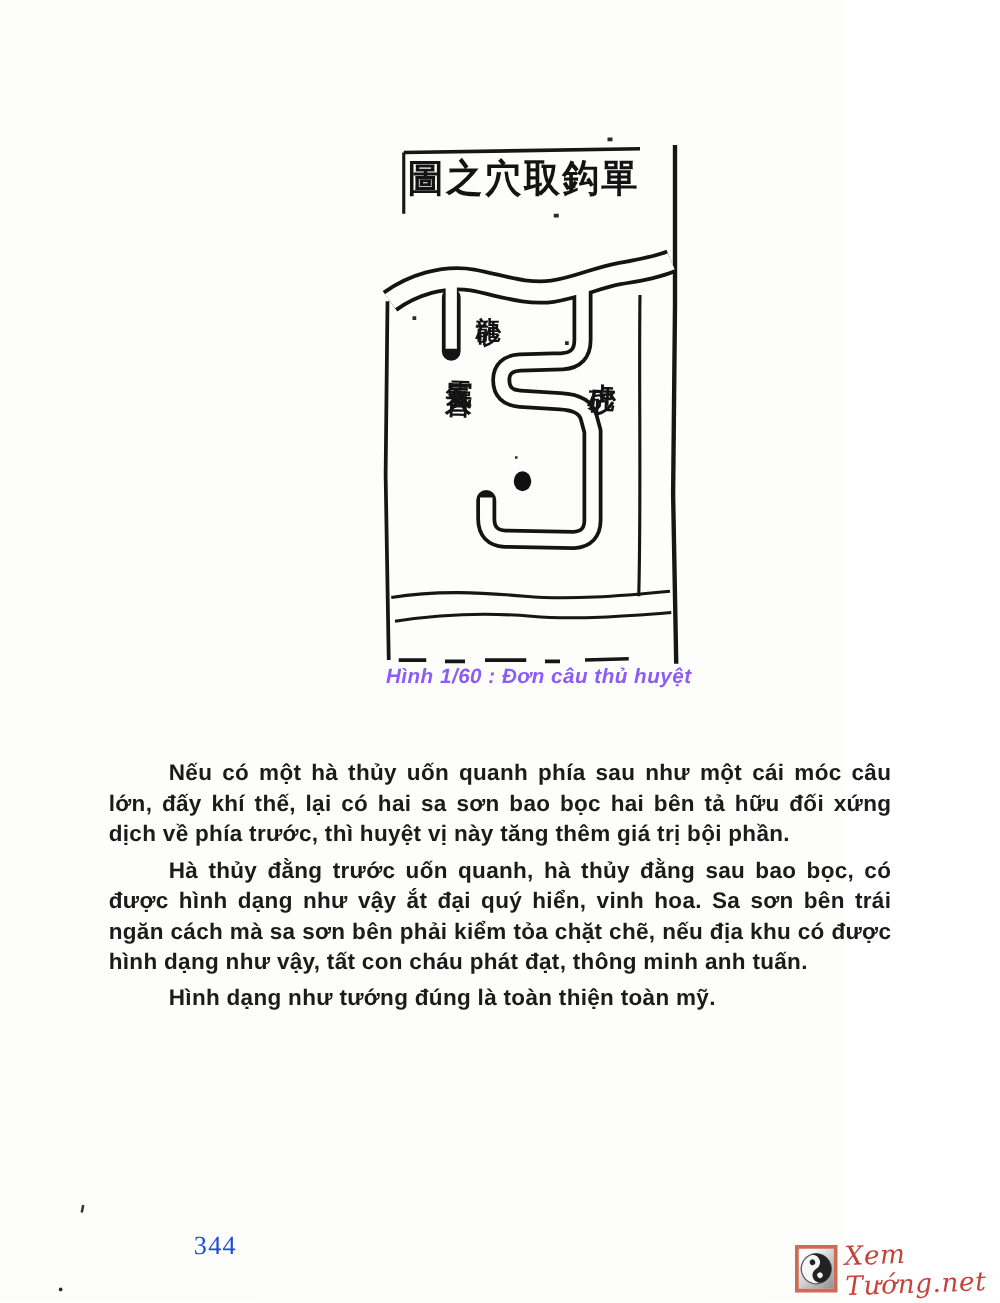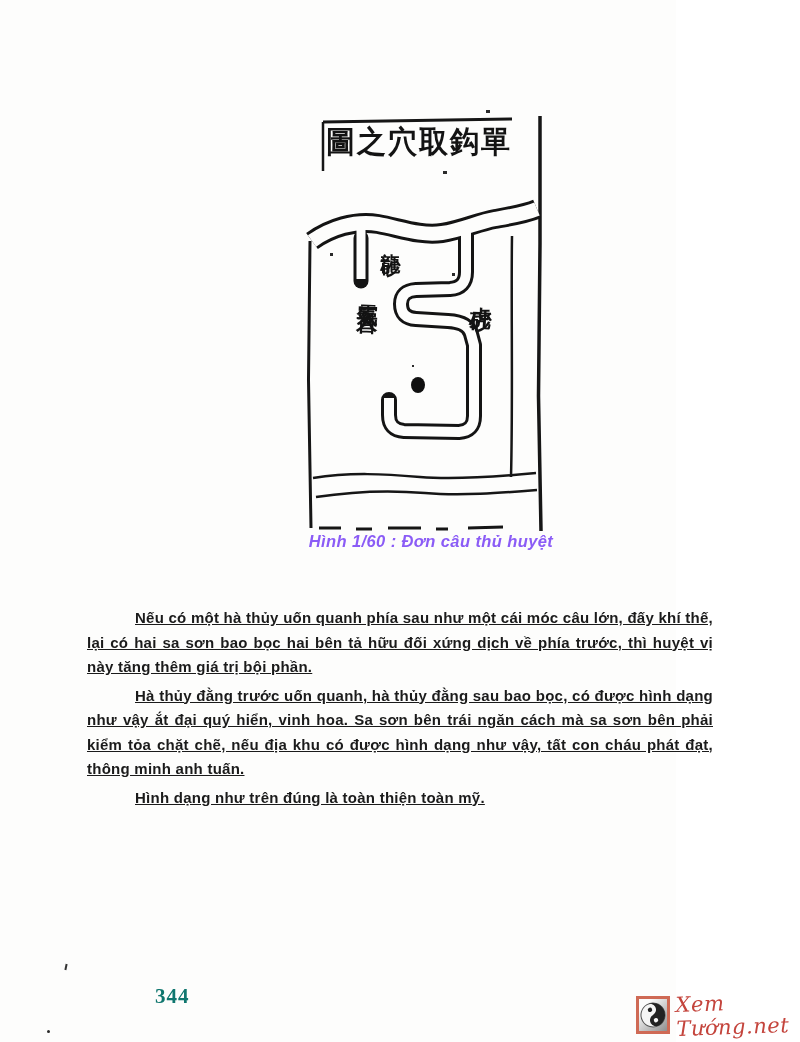--- a/index.html
+++ b/index.html
@@ -17,27 +17,27 @@
   .lbl-dragon{left:381px;top:238px;font-size:20px;}
   .lbl-qi{left:357px;top:287px;font-size:21px;transform:rotate(2deg);}
   .lbl-tiger{left:471px;top:289px;font-size:22px;transform:rotate(3deg);}
 
   .fig-caption{position:absolute;left:256px;top:532px;width:350px;text-align:center;
                font-style:italic;font-weight:bold;font-size:16.5px;letter-spacing:.4px;
                color:#8b5cf6;}
 
   
   .body-text{position:absolute;left:87px;top:606px;width:626px;
-             font-size:15px;line-height:24.5px;font-weight:600;
-             letter-spacing:.25px;color:#1b1b1b;text-align:justify;text-decoration:underline;}
+             font-size:18px;line-height:24.5px;font-weight:600;
+             letter-spacing:.25px;color:#1b1b1b;text-align:justify;}
   .body-text p{margin:0 0 4px 0;text-indent:48px;}
 
   
-  .page-number{position:absolute;left:155px;top:984px;font-size:21px;font-weight:bold;
-               font-family:"Liberation Serif",serif;letter-spacing:1px;color:#0f766e;}
+  .page-number{position:absolute;left:155px;top:984px;font-size:21px;font-weight:normal;
+               font-family:"Liberation Serif",serif;letter-spacing:1px;color:#1d4ed8;}
   .margin-tick{position:absolute;left:65px;top:964px;width:2px;height:6px;background:#333;
                transform:rotate(12deg);}
   .stray-dot{position:absolute;background:#2a2a2a;border-radius:50%;}
 
   .watermark{position:absolute;left:636px;top:991px;display:flex;align-items:center;gap:6px;}
   .wm-box{width:38px;height:38px;box-sizing:border-box;border:3px solid #cf6a55;
           background:linear-gradient(135deg,#fbfbfb 20%,#8f8f8f 100%);
           display:flex;align-items:center;justify-content:center;}
   .wm-text{font-family:"DejaVu Serif","Liberation Serif",serif;font-style:italic;
            font-size:21px;letter-spacing:.5px;transform:rotate(-2deg);}
@@ -89,21 +89,21 @@
   <div class="cjk cjk-title">圖之穴取鈎單</div>
   <div class="cjk cjk-vert lbl-dragon">龍砂</div>
   <div class="cjk cjk-vert lbl-qi">靈氣入首</div>
   <div class="cjk cjk-vert lbl-tiger">虎砂</div>
 
   <div class="fig-caption">Hình 1/60 : Đơn câu thủ huyệt</div>
 
   <div class="body-text">
     <p>Nếu có một hà thủy uốn quanh phía sau như một cái móc câu lớn, đấy khí thế, lại có hai sa sơn bao bọc hai bên tả hữu đối xứng dịch về phía trước, thì huyệt vị này tăng thêm giá trị bội phần.</p>
     <p>Hà thủy đằng trước uốn quanh, hà thủy đằng sau bao bọc, có được hình dạng như vậy ắt đại quý hiển, vinh hoa. Sa sơn bên trái ngăn cách mà sa sơn bên phải kiểm tỏa chặt chẽ, nếu địa khu có được hình dạng như vậy, tất con cháu phát đạt, thông minh anh tuấn.</p>
-    <p>Hình dạng như trên đúng là toàn thiện toàn mỹ.</p>
+    <p>Hình dạng như tướng đúng là toàn thiện toàn mỹ.</p>
   </div>
 
   <div class="margin-tick"></div>
   <div class="stray-dot" style="left:47px;top:1030px;width:3px;height:3px;"></div>
 
   <div class="page-number">344</div>
 
   <div class="watermark">
     <div class="wm-box">
       <svg width="28" height="28" viewBox="0 0 28 28">

